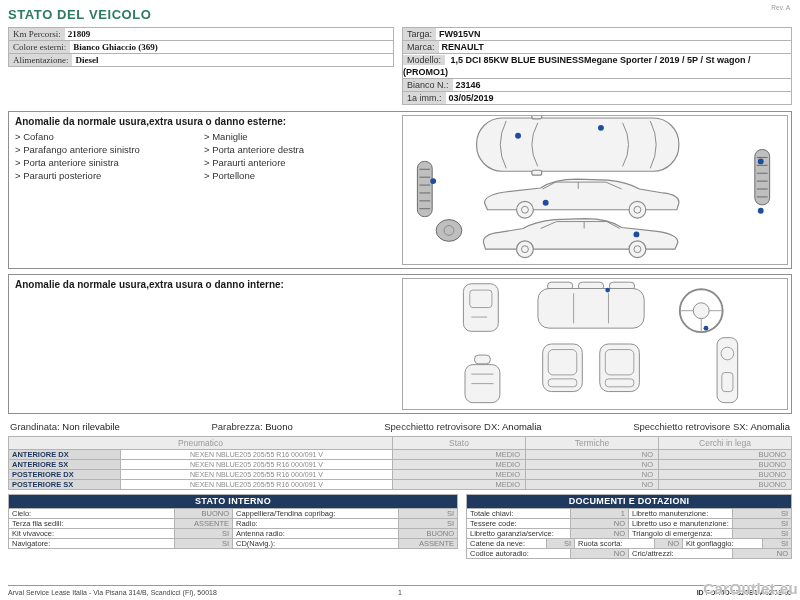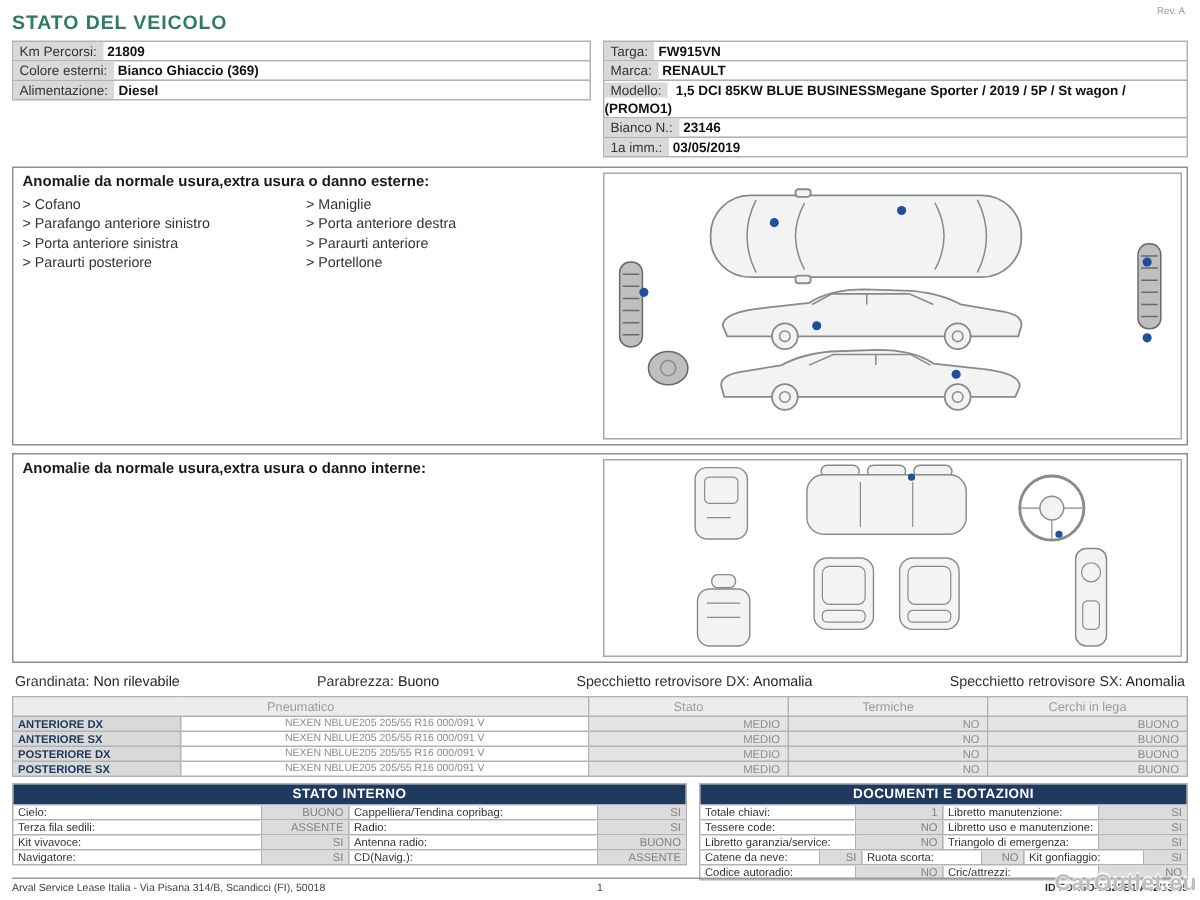--- a/index.html
+++ b/index.html
@@ -8,31 +8,31 @@
     position:relative; width:800px; height:600px; background:#fff; overflow:hidden;
     font-family:"Liberation Sans","DejaVu Sans",sans-serif; color:#222;
     padding:5px 8px;
   }
   :root { --title-green:#2e7b64; --navy:#20395f; --label-bg:#d9d9d9; --chip-bg:#dcdcdc; --damage-blue:#1d4f9e; }
 
   .doc-title { color:var(--title-green,#2e7b64); font-size:13px; font-weight:bold; letter-spacing:.6px; padding-top:2px; }
   .rev { position:absolute; top:4px; right:10px; font-size:6.5px; color:#999; }
 
   .head { display:flex; gap:8px; margin-top:6px; align-items:flex-start; }
-  .head-left { width:386px; }
+  .head-left { width:386px;font-family:Liberation Serif, serif; }
   .head-right { flex:1; }
   .frow { border:1px solid #b3b3b3; margin-top:-1px; min-height:13px; font-size:9px; line-height:12px; background:#fff; padding:0; }
   .frow .lbl { background:var(--label-bg,#d9d9d9); padding:0 4px; color:#333; display:inline-block; }
   .frow .val { padding:0 3px; font-weight:bold; color:#111; }
   .frow.wrap { min-height:25px; }
   .frow.wrap .lbl { display:inline; }
   .frow.wrap .val { display:inline; }
 
   .dmgbox { border:1px solid #8f8f8f; margin-top:6px; display:flex; }
-  .dmgbox.ext { height:186px; }
+  .dmgbox.ext { height:158px; }
   .dmgbox.int { height:140px; margin-top:5px; }
   .dmgbox .dleft { width:390px; padding:4px 6px; }
   .btitle { font-size:10px; font-weight:bold; color:#1a1a1a; }
   .dmg-cols { display:flex; margin-top:3px; font-size:9.5px; color:#333; }
   .dmg-cols ul { list-style:none; width:50%; line-height:13px; }
   .diagram { flex:1; border:1px solid #a8a8a8; margin:3px; background:#fff; }
   .diagram svg { width:100%; height:100%; display:block; }
   .sbody { fill:#f3f3f3; stroke:#8a8a8a; stroke-width:1.2; }
   .sline { fill:none; stroke:#8a8a8a; stroke-width:1; }
   .sdark { fill:#bfbfbf; stroke:#6a6a6a; stroke-width:1; }

